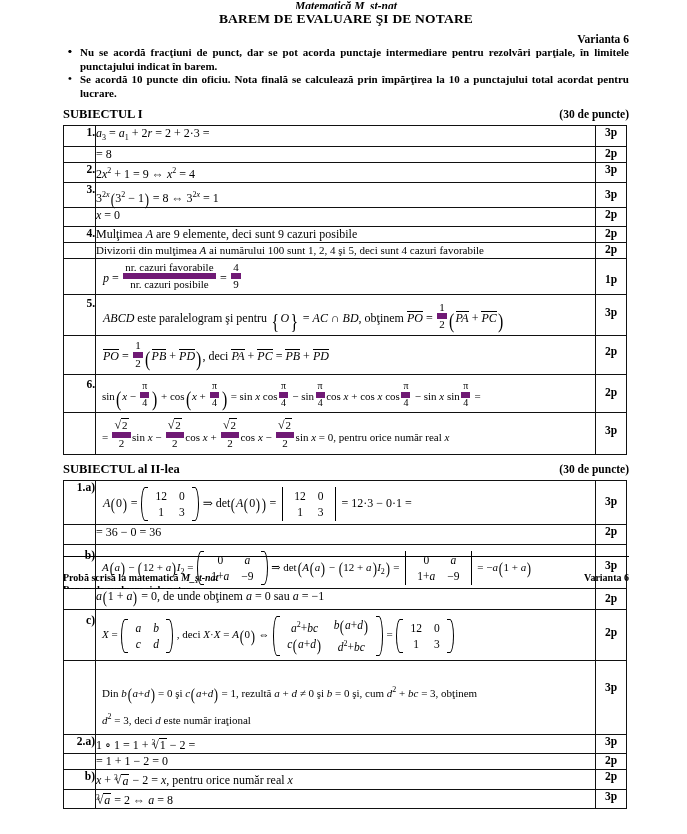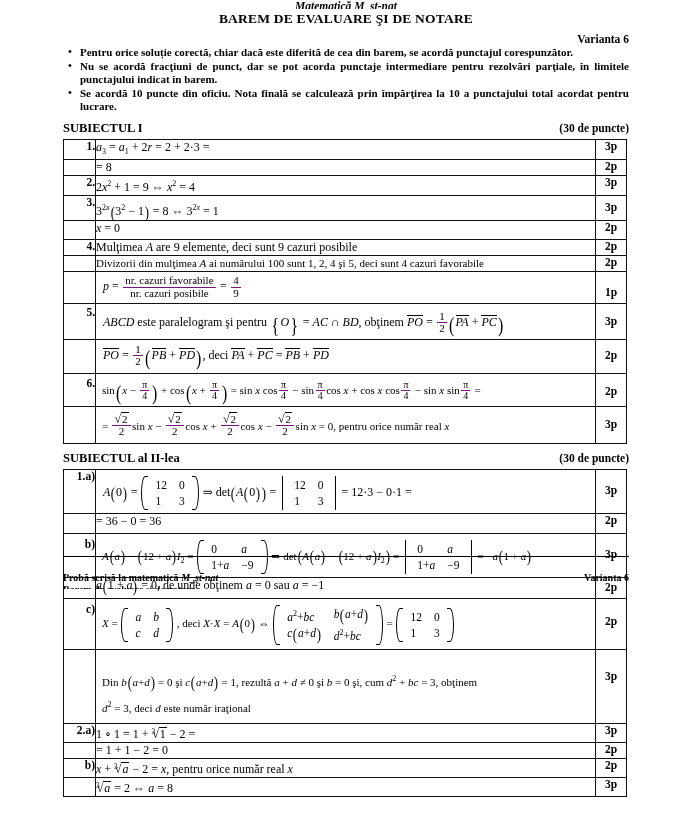--- a/index.html
+++ b/index.html
@@ -146,21 +146,21 @@
   sub.e { font-size: 8px; vertical-align: sub; font-style: normal; }
 
   .frac {
     display: inline-block;
     vertical-align: -0.52em;
     text-align: center;
     line-height: 1.05;
     margin: 0 1.5px;
   }
   .frac .num { display: block; font-size: 11px; padding: 0 2px; }
-  .frac .den { display: block; border-top: 1px solid #701a75; font-size: 11px; padding: 0 2px; }
+  .frac .den { display: block; border-top: 6px solid #701a75; font-size: 11px; padding: 0 2px; }
   .frac.small .num, .frac.small .den { font-size: 10px; }
   .frac.wide .num, .frac.wide .den { font-size: 11px; white-space: nowrap; }
 
   .vec {
     display: inline-block;
     border-top: 1px solid #000;
     line-height: 1.08;
     padding-top: 0px;
     font-style: italic;
   }
@@ -173,20 +173,21 @@
     padding: 0 7px;
     margin: 0 1px;
   }
   .mat > .inner {
     display: inline-table;
     border-collapse: collapse;
   }
   .mat .inner td {
     border: 0;
     padding: 0px 5px;
+    text-align: center;
     font-size: 11.5px;
     line-height: 14px;
   }
   .mat.paren::before, .mat.paren::after {
     content: "";
     position: absolute;
     top: 0; bottom: 0;
     width: 6px;
     border: 1.1px solid #000;
   }
@@ -265,21 +266,20 @@
 
 <div class="page">
 
   <div class="doc-head">
     <div class="head-line-top">Matematică M_şt-nat</div>
     <div class="head-title">BAREM DE EVALUARE ŞI DE NOTARE</div>
     <div class="head-variant">Varianta 6</div>
     <ul class="bullets">
       <li>
         <span class="bul">•</span>
-        <span>Pentru orice soluție corectă, chiar dacă este diferită de cea din barem, se acordă punctajul corespunzător.</span>
       </li>
       <li>
         <span class="bul">•</span>
         <span>Nu se acordă fracţiuni de punct, dar se pot acorda punctaje intermediare pentru rezolvări parţiale, în limitele punctajului indicat în barem.</span>
       </li>
       <li>
         <span class="bul">•</span>
         <span>Se acordă 10 puncte din oficiu. Nota finală se calculează prin împărţirea la 10 a punctajului total acordat pentru lucrare.</span>
       </li>
     </ul>

